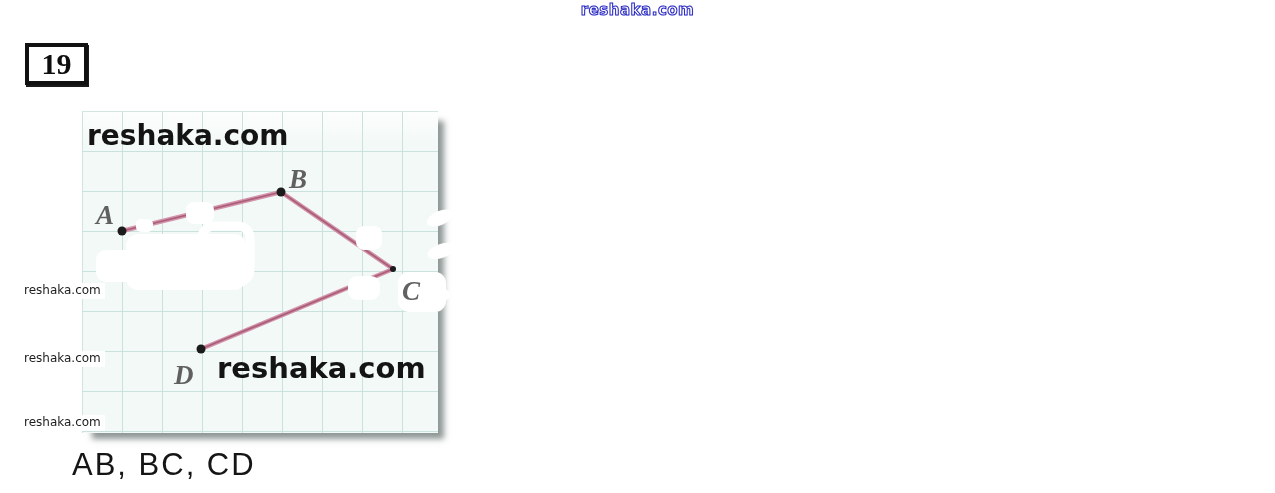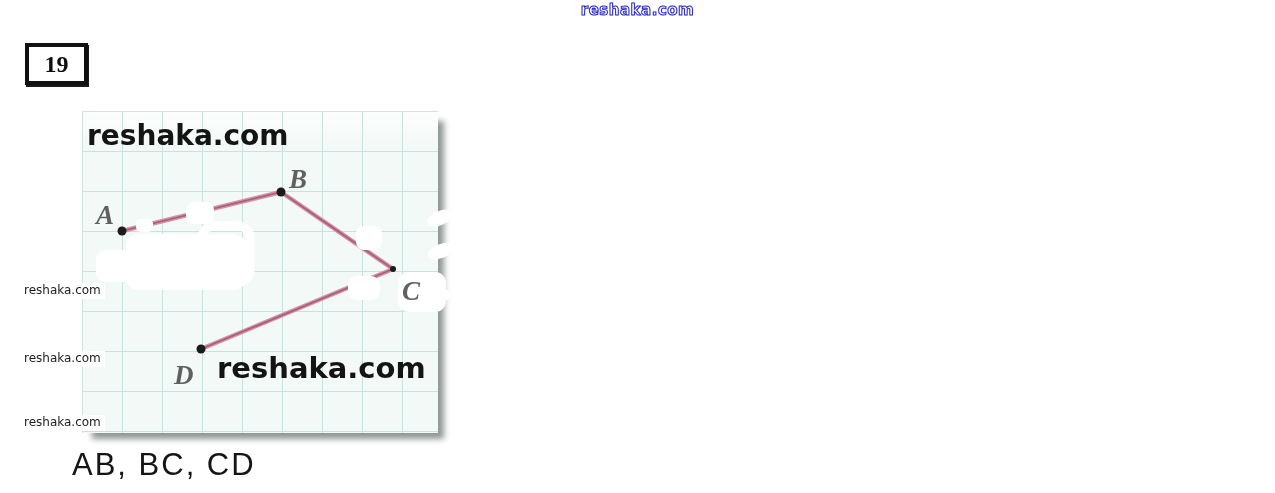--- a/index.html
+++ b/index.html
@@ -13,21 +13,21 @@
     font-family:"DejaVu Sans",sans-serif;font-size:15px;font-weight:700;letter-spacing:.5px;
     color:#ffffff;-webkit-text-stroke:1px #2a2ac4;text-shadow:0 0 1px #2a2ac4;
   }
   
   .qnum{
     position:absolute;left:25px;top:43px;width:55px;height:34px;
     border:4px solid #111111;display:flex;align-items:center;justify-content:center;
     background:#ffffff;box-shadow:1px 2px 0 0 #1a1a1a;
   }
   .qnum span{
-    font-family:"Liberation Serif",serif;font-weight:700;font-size:24px;color:#0d0d0d;line-height:1;
+    font-family:"Liberation Serif",serif;font-weight:700;font-size:30px;color:#0d0d0d;line-height:1;
   }
   
   .paper{
     position:absolute;left:82px;top:111px;width:355px;height:321px;
     background-color:#f3f9f7;
     background-image:
       repeating-linear-gradient(to right, transparent 0 39px, #c9e2de 39px 40px),
       repeating-linear-gradient(to bottom, transparent 0 39px, #c9e2de 39px 40px),
       linear-gradient(180deg,#fcfefd 0%,#f3f9f7 10%);
     border-top:1px solid #d3e5e1;border-left:1px solid #cfe3df;

